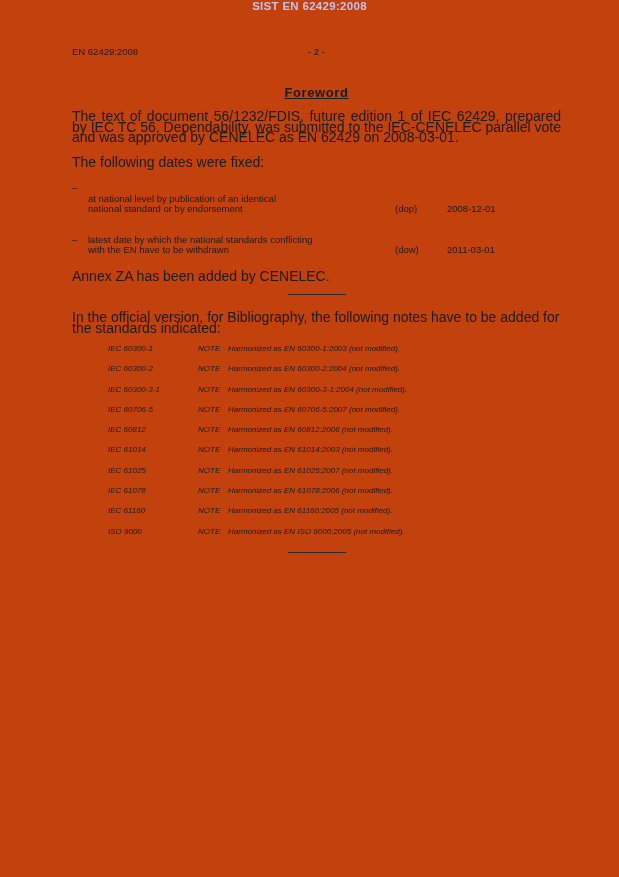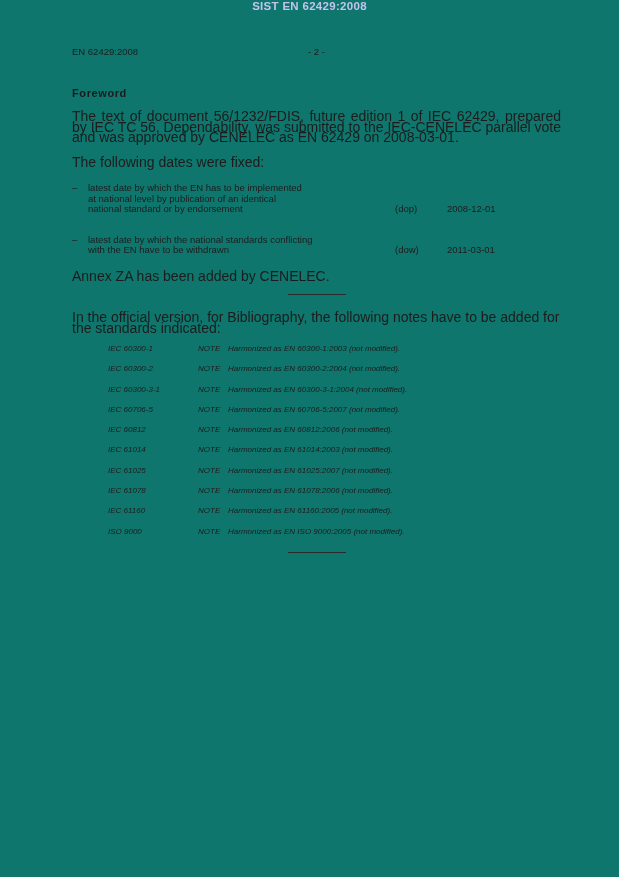--- a/index.html
+++ b/index.html
@@ -1,20 +1,20 @@
 <!DOCTYPE html>
 <html><head>
 <meta charset="utf-8">
 <style>
   html, body { margin: 0; padding: 0; background: #ffffff; }
   .page {
     position: relative;
     width: 619px;
     height: 877px;
-    background: #0f766e;
+    background: #c2410c;
     font-family: "Liberation Sans", sans-serif;
     color: #1c1c1c;
     overflow: hidden;
   }
   .watermark {
     text-align: center;
     font-weight: bold;
     font-size: 11.5px;
     line-height: 12px;
     letter-spacing: 0.3px;
@@ -29,24 +29,26 @@
   .header-row {
     position: relative;
     margin-top: 34px;
     font-size: 9.5px;
     line-height: 11px;
     height: 11px;
   }
   .doc-ref { position: absolute; left: 0; top: 0; text-align: right; }
   .page-num { position: absolute; left: 0; right: 0; top: 0; text-align: center; }
   .section-title {
+    text-align: center;
     font-weight: bold;
-    font-size: 11px;
+    font-size: 13px;
     line-height: 14px;
     letter-spacing: 0.6px;
+    text-decoration: underline;
   }
   .title-foreword { margin-top: 29px; }
   .title-endorsement { margin-top: 11px; }
   .para {
     font-size: 14px;
     line-height: 10.5px;
   }
   .justify { text-align: justify; }
   .para-intro   { margin-top: 11px; }
   .para-dates   { margin-top: 14px; }
@@ -101,21 +103,21 @@
 
     <div class="section-title title-foreword">Foreword</div>
 
     <div class="para justify para-intro">The text of document 56/1232/FDIS, future edition 1 of IEC 62429, prepared by IEC TC 56, Dependability, was submitted to the IEC-CENELEC parallel vote and was approved by CENELEC as EN 62429 on 2008-03-01.</div>
 
     <div class="para para-dates">The following dates were fixed:</div>
 
     <div class="date-item date-item-1">
       <span class="date-dash">–</span>
       <span class="date-text">
-        <span>latest date by which the EN has to be implemented</span><br>
+        <br>
         <span>at national level by publication of an identical</span><br>
         <span>national standard or by endorsement</span>
       </span>
       <span class="date-label">(dop)</span>
       <span class="date-value">2008-12-01</span>
     </div>
 
     <div class="date-item date-item-2">
       <span class="date-dash">–</span>
       <span class="date-text">

